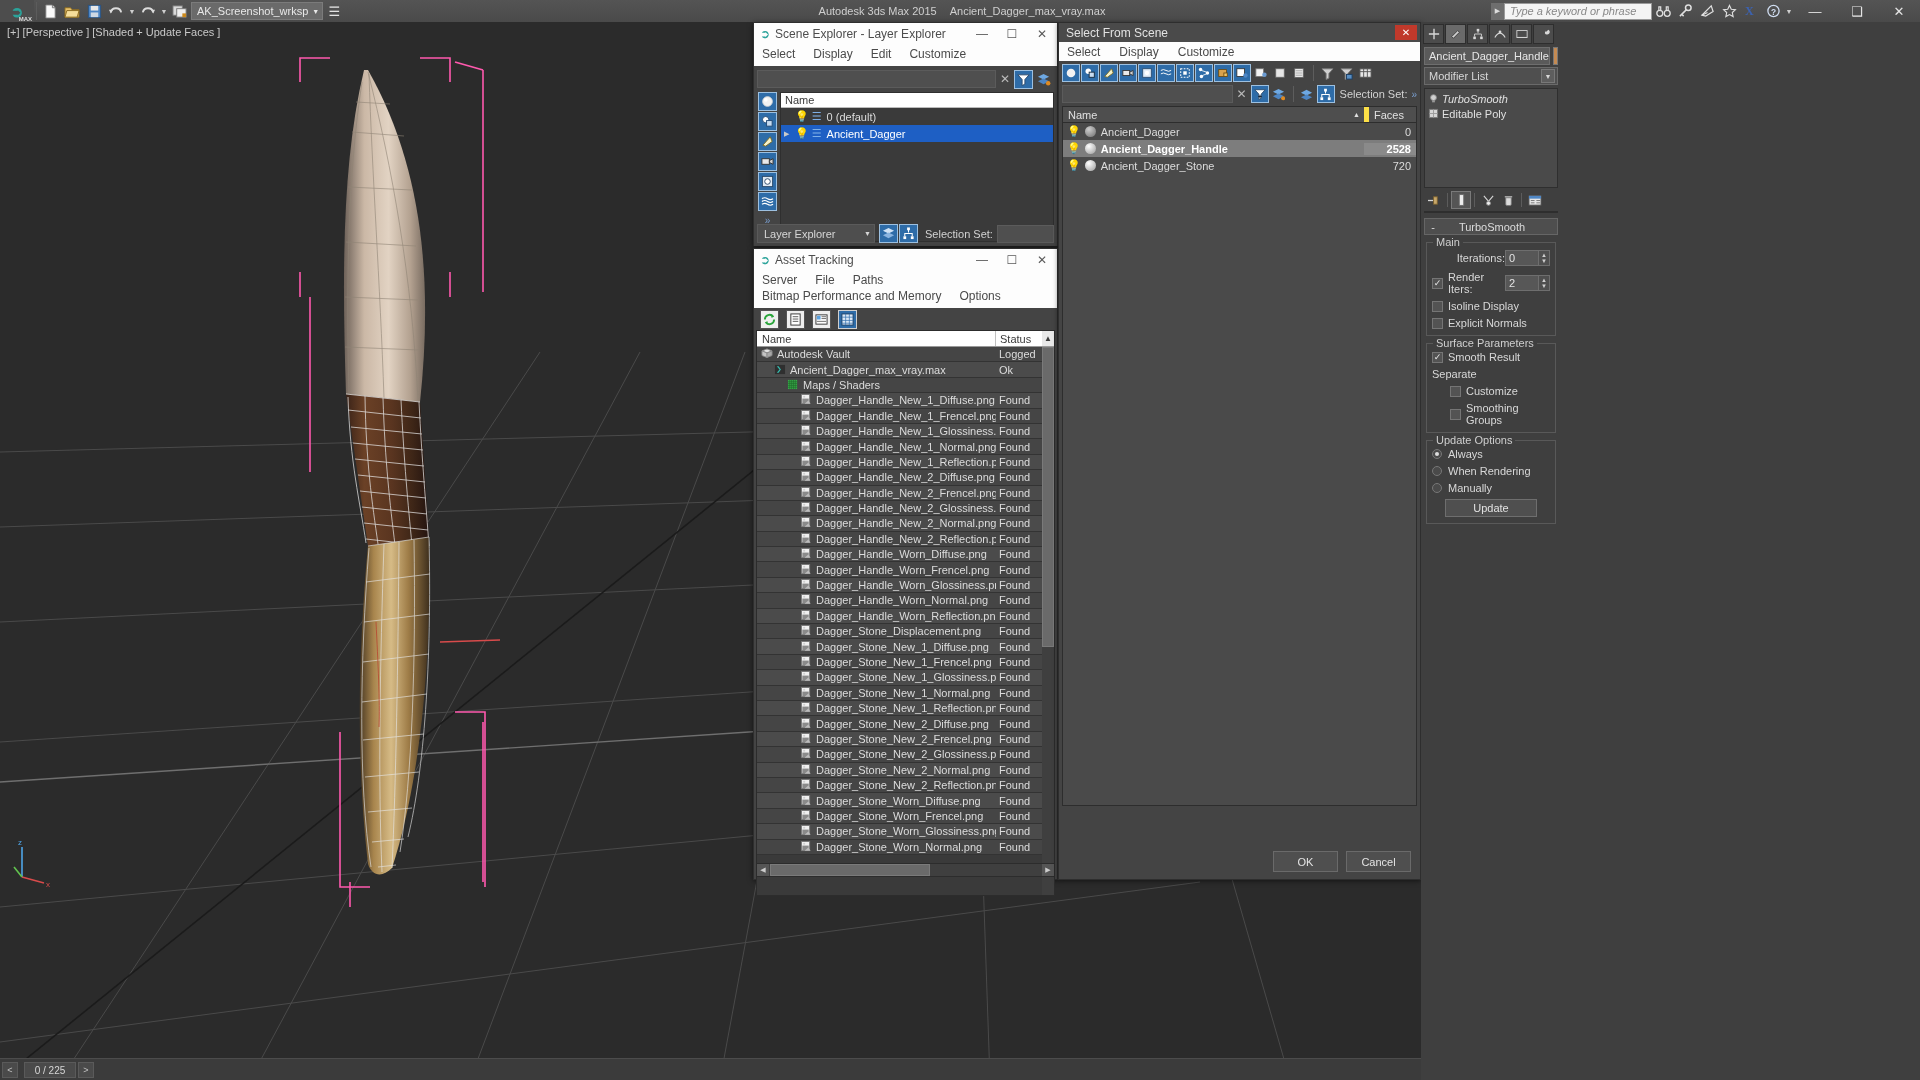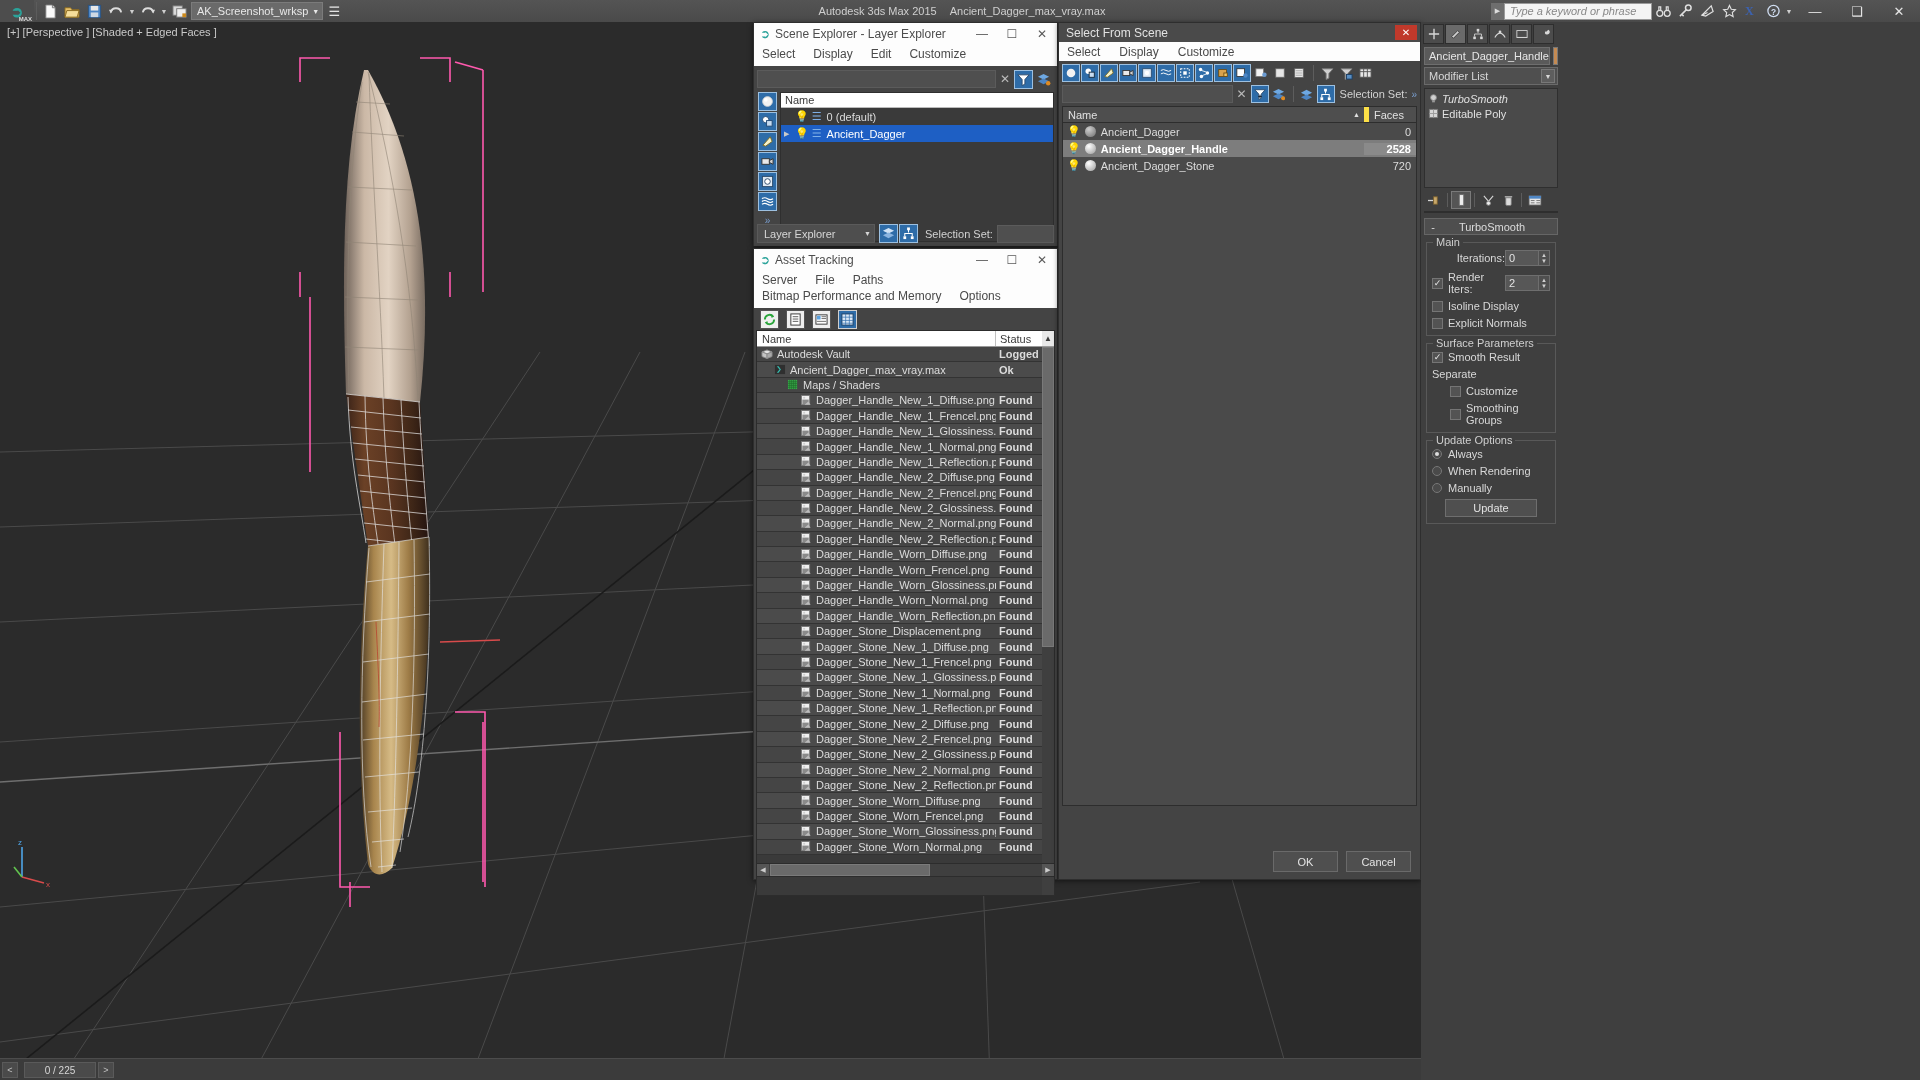--- a/index.html
+++ b/index.html
@@ -70,21 +70,21 @@
   .vp-canvas { position: absolute; left: 0; top: 0; width: 100%; height: 100%; }
 
   
   .statusbar {
     position: absolute; left: 0; bottom: 0; width: 1425px; height: 22px;
     background: #3b3b3b; border-top: 1px solid #4c4c4c;
     display: flex; align-items: center; font-size: 10px; color: #c4c4c4;
   }
   .sb-btn { width: 16px; height: 16px; margin: 0 2px; background: #4a4a4a; border: 1px solid #5a5a5a;
     display:flex; align-items:center; justify-content:center; font-size: 9px; }
-  .frame-field { width: 72px; height: 16px; background: #4a4a4a; border: 1px solid #5a5a5a;
+  .frame-field { width: 52px; height: 16px; background: #4a4a4a; border: 1px solid #5a5a5a;
     text-align: center; line-height: 15px; font-size: 10px; color: #d7d7d7; margin-left: 4px; }
 
   
   .float-win { position: absolute; background: #444; border: 1px solid #2e2e2e;
     box-shadow: 0 1px 5px rgba(0,0,0,.55); }
   .fw-title {
     height: 21px; background: #fdfdfd; display: flex; align-items: center;
     color: #4d4d4d; font-size: 12px; padding-left: 6px;
   }
   .fw-title .ico { color: #2ba39a; font-size: 12px; margin-right: 5px; }
@@ -132,22 +132,22 @@
   .at-grid { background: #3a3a3a; position: relative; height: calc(100% - 64px); margin: 0 2px; border: 1px solid #2c2c2c; }
   .at-head { display: flex; height: 16px; background: #fff; color: #3a3a3a; font-size: 11px; border-bottom: 1px solid #999; }
   .at-head .c1 { flex: 1; padding-left: 5px; line-height: 16px; border-right: 1px solid #c0c0c0; }
   .at-head .c2 { width: 46px; padding-left: 4px; line-height: 16px; }
   .at-head .c3 { width: 12px; background: #e8e8e8; text-align: center; line-height: 16px; font-size: 8px;}
   .at-rows { height: calc(100% - 16px); overflow: hidden; position: relative; }
   .at-row { display: flex; height: 15.4px; font-size: 11px; align-items: center;
     border-bottom: 1px solid #333; }
   .at-row:nth-child(odd) { background: #454545; }
   .at-row:nth-child(even) { background: #4b4b4b; }
-  .at-row .n { flex: 1; display: flex; align-items: center; color: #dcdcdc; overflow: hidden; white-space: nowrap; }
-  .at-row .s { width: 46px; color: #dcdcdc; padding-left: 3px; font-weight: bold; }
+  .at-row .n { flex: 1; display: flex; color: #dcdcdc; overflow: hidden; white-space: nowrap; }
+  .at-row .s { width: 46px; color: #dcdcdc; padding-left: 3px; }
   .at-row .sw { width: 12px; }
   .at-ico { width: 13px; height: 11px; margin-right: 3px; flex: none; display:inline-block; }
   .at-scroll-v { position: absolute; right: 0; top: 16px; bottom: 0; width: 12px; background: #3f3f3f; }
   .at-scroll-v .thumb { position: absolute; top: 0; left: 0; width: 12px; height: 300px; background: #6a6a6a; border: 1px solid #7a7a7a;}
   .at-scroll-h { position: absolute; left: 2px; right: 2px; bottom: 2px; height: 14px; background: #3f3f3f; border: 1px solid #2c2c2c; }
   .at-scroll-h .thumb { position: absolute; left: 13px; top: 0; width: 160px; height: 12px; background: #6a6a6a; border: 1px solid #7a7a7a; }
   .at-scroll-h .ar { position: absolute; top: 0; width: 12px; height: 12px; background: #555; color: #ccc;
     font-size: 7px; text-align: center; line-height: 12px; }
 
   
@@ -464,21 +464,21 @@
       </g>
 
       <g transform="translate(22,815)">
         <path d="M0 40 L0 10" stroke="#4fa6e8" stroke-width="1.6"></path>
         <path d="M0 40 L22 46" stroke="#d84b4b" stroke-width="1.6"></path>
         <path d="M0 40 L-8 30" stroke="#62c44f" stroke-width="1.6"></path>
         <text x="-4" y="8" font-size="8" fill="#4fa6e8" font-family="Liberation Sans, sans-serif">z</text>
         <text x="24" y="50" font-size="8" fill="#d84b4b" font-family="Liberation Sans, sans-serif">x</text>
       </g>
     </svg>
-    <div class="vp-label">[+] [Perspective ] [Shaded + Edged Faces ]</div>
+    <div class="vp-label">[+] [Perspective ] [Shaded + Update Faces ]</div>
   </div>
 
   <div class="statusbar">
     <div class="sb-btn">&lt;</div>
     <div class="frame-field">0 / 225</div>
     <div class="sb-btn">&gt;</div>
   </div>
 
   <div class="float-win" id="scene-explorer">
     <div class="fw-title">

